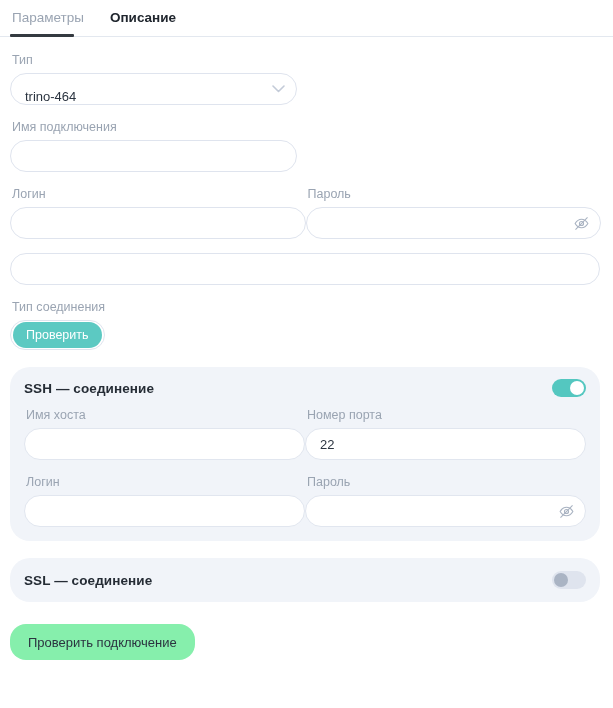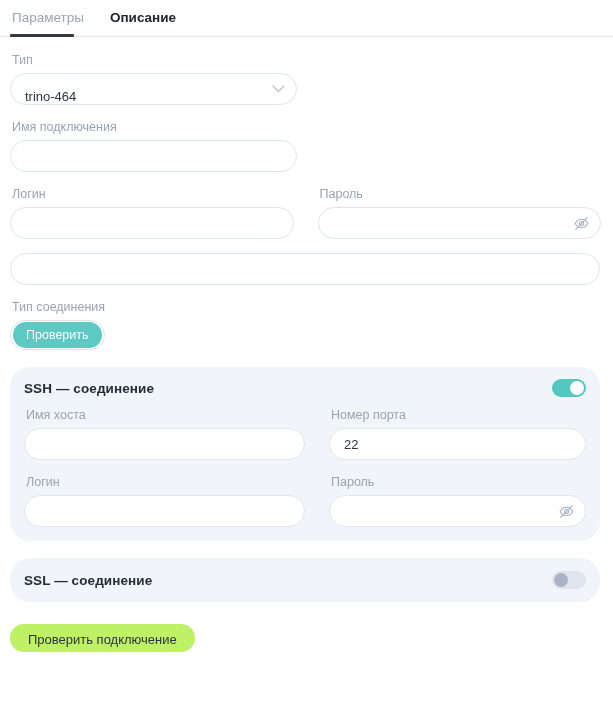--- a/index.html
+++ b/index.html
@@ -64,21 +64,21 @@
   }
   .field-label {
     font-size: 12.5px;
     line-height: 16px;
     color: #9aa4b2;
     margin: 0 0 5px 2px;
     display: block;
   }
   .row {
     display: flex;
-    gap: 24px;
+    gap: 0;
   }
   .col {
     flex: 1 1 0;
     min-width: 0;
   }
   .group { margin-top: 14px; }
   .group.first { margin-top: 15px; }
 
   .input-wrap {
     position: relative;
@@ -217,24 +217,24 @@
     width: 14px;
     height: 14px;
     border-radius: 50%;
   }
   .toggle.on  .knob { right: 2px; background: #ffffff; }
   .toggle.off .knob { left: 2px;  background: #aab4c4; }
 
   
   .footer { padding: 22px 0 0 10px; }
   .btn-secondary {
-    background: #bef264;
+    background: #86efac;
     border: none;
     border-radius: 16px;
-    height: 28px;
+    height: 36px;
     padding: 8px 18px;
     font-family: "Liberation Sans", sans-serif;
     font-size: 13px;
     color: #2b3440;
     cursor: pointer;
   }
 </style>
 </head>
 <body>
 

